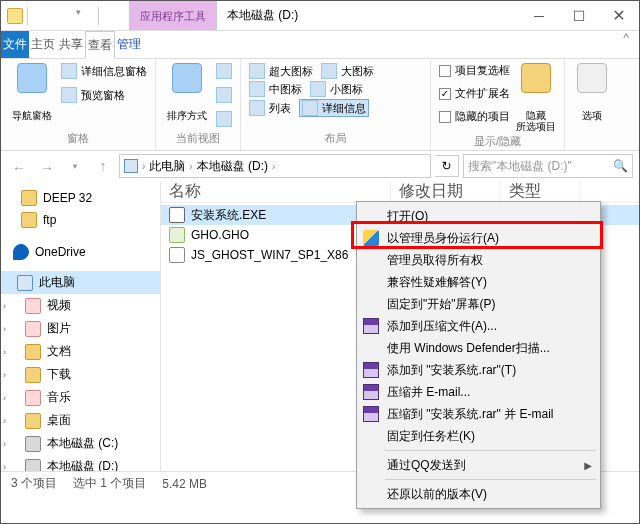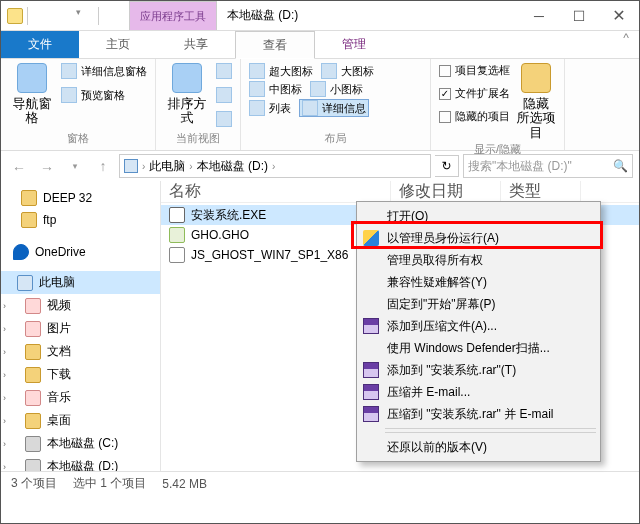--- a/index.html
+++ b/index.html
@@ -12,31 +12,31 @@
   .tb-qat span { width:18px; height:18px; }
   .tb-tabs { display:flex; margin-left:30px; height:100%; }
   .tb-tab { border:1px solid #ccc; border-bottom:none; display:flex; flex-direction:column; align-items:center; justify-content:center; padding:2px 10px; font-size:11px; background:#f4d9f4; color:#7a3b8c; height:100%; }
   .tb-tab.tool { background:#e6b9ea; }
   .tb-title-area { margin-left:10px; font-size:12px; flex:1;}
   .winbtns { display:flex; align-items:center; height:100%; }
   .winbtns div { width:40px; height:100%; display:flex; align-items:center; justify-content:center; font-size:14px; color:#555;}
   .winbtns div:last-child { font-size:16px;}
   
   .ribbon-tabs { display:flex; height:28px; border-bottom:1px solid #ddd; background:#fff; }
-  .rtab { padding:0 27px; display:flex; align-items:center; font-size:12px; color:#555;}
+  .rtab { padding:0 2px; display:flex; align-items:center; font-size:12px; color:#555;}
   .rtab.file { background:#1979ca; color:#fff; }
   .rtab.active { border:1px solid #ccc; border-bottom:1px solid #fff; margin-bottom:-1px; background:#fdfdfd;}
-  .rtab.purple { color:#701a75;}
+  .rtab.purple { color:#1d4ed8;}
   .toggle-rb { margin-left:auto; padding:0 10px; color:#888;}
   
   .ribbon { display:flex; height:92px; background:#fdfdfd; border-bottom:1px solid #ddd;}
   .ribgroup { border-right:1px solid #e5e5e5; padding:4px 8px; display:flex; flex-direction:column; justify-content:space-between;}
   .ribgroup .label { text-align:center; font-size:11px; color:#888; padding-top:2px;}
   .ribgroup .content { display:flex; gap:6px; align-items:flex-start; flex:1;}
-  .bigbtn { display:flex; flex-direction:column; align-items:center; gap:4px; width:46px; font-size:13px; text-align:center; line-height:1.1;}
+  .bigbtn { display:flex; flex-direction:column; align-items:center; gap:17px; width:46px; font-size:10px; text-align:center; line-height:1.1;}
   .bigbtn .ico { width:30px; height:30px; background:#a9d0f5; border:1px solid #6fa8dc; border-radius:4px;}
   .smallstack { display:flex; flex-direction:column; gap:8px;}
   .smallrow { display:flex; align-items:center; gap:4px; font-size:11px; white-space:nowrap;}
   .smallrow .ico { width:16px; height:16px; background:#cfe2f3; border:1px solid #9fc5e8;}
   .smallrow.sel { background:#cce4f7; border:1px solid #7aa7d9; padding:0 2px;}
   .cb { width:12px; height:12px; border:1px solid #888; display:flex; align-items:center; justify-content:center; font-size:10px; line-height:1;}
   .cb.checked::after { content:"✓"; }
   
   .navbar { display:flex; height:30px; align-items:center; padding:4px 6px; gap:4px; background:#fff;}
   .navbtn { width:24px; height:24px; display:flex; align-items:center; justify-content:center; color:#999; font-size:14px;}
@@ -207,20 +207,29 @@
             <span>隐藏的项目</span>
           </div>
       </div>
       <div class="bigbtn" style="width:40px;">
         <div class="ico" style="background:#f4d27a;border-color:#c99a2e;"></div>
         <span style="white-space:pre-line;">隐藏
 所选项目</span>
       </div>
     </div>
     <div class="label">显示/隐藏</div>
+  </div>
+  <div class="ribgroup" style="border-right:none;">
+    <div class="content">
+      <div class="bigbtn" style="width:38px;">
+        <div class="ico" style="background:#f0f0f0;border-color:#bbb;"></div>
+        <span>选项</span>
+      </div>
+    </div>
+    <div class="label"></div>
   </div>
 </div>
 
 <div class="navbar">
   <div class="navbtn">←</div>
   <div class="navbtn">→</div>
   <div class="navbtn" style="font-size:9px;">▾</div>
   <div class="navbtn">↑</div>
   <div class="breadcrumb">
     <span class="ico" style="width:14px;height:14px;background:#d6e6f5;border:1px solid #5a90c7;"></span>
@@ -348,21 +357,28 @@
           <span>添加到 "安装系统.rar"(T)</span>
         </div>
       <div class="ctxitem">
           <span class="cico rarico"></span>
           <span>压缩并 E-mail...</span>
         </div>
       <div class="ctxitem">
           <span class="cico rarico"></span>
           <span>压缩到 "安装系统.rar" 并 E-mail</span>
         </div>
+      <div class="ctxitem">
+          <span>固定到任务栏(K)</span>
+        </div>
       <div class="ctxsep"></div>
+      <div class="ctxitem">
+          <span>通过QQ发送到</span>
+          <span class="arr">▶</span>
+        </div>
       <div class="ctxsep"></div>
       <div class="ctxitem">
           <span>还原以前的版本(V)</span>
         </div>
     </div>
     <div class="highlight-box"></div>
   </div>
 </div>
 
 <div class="statusbar">

